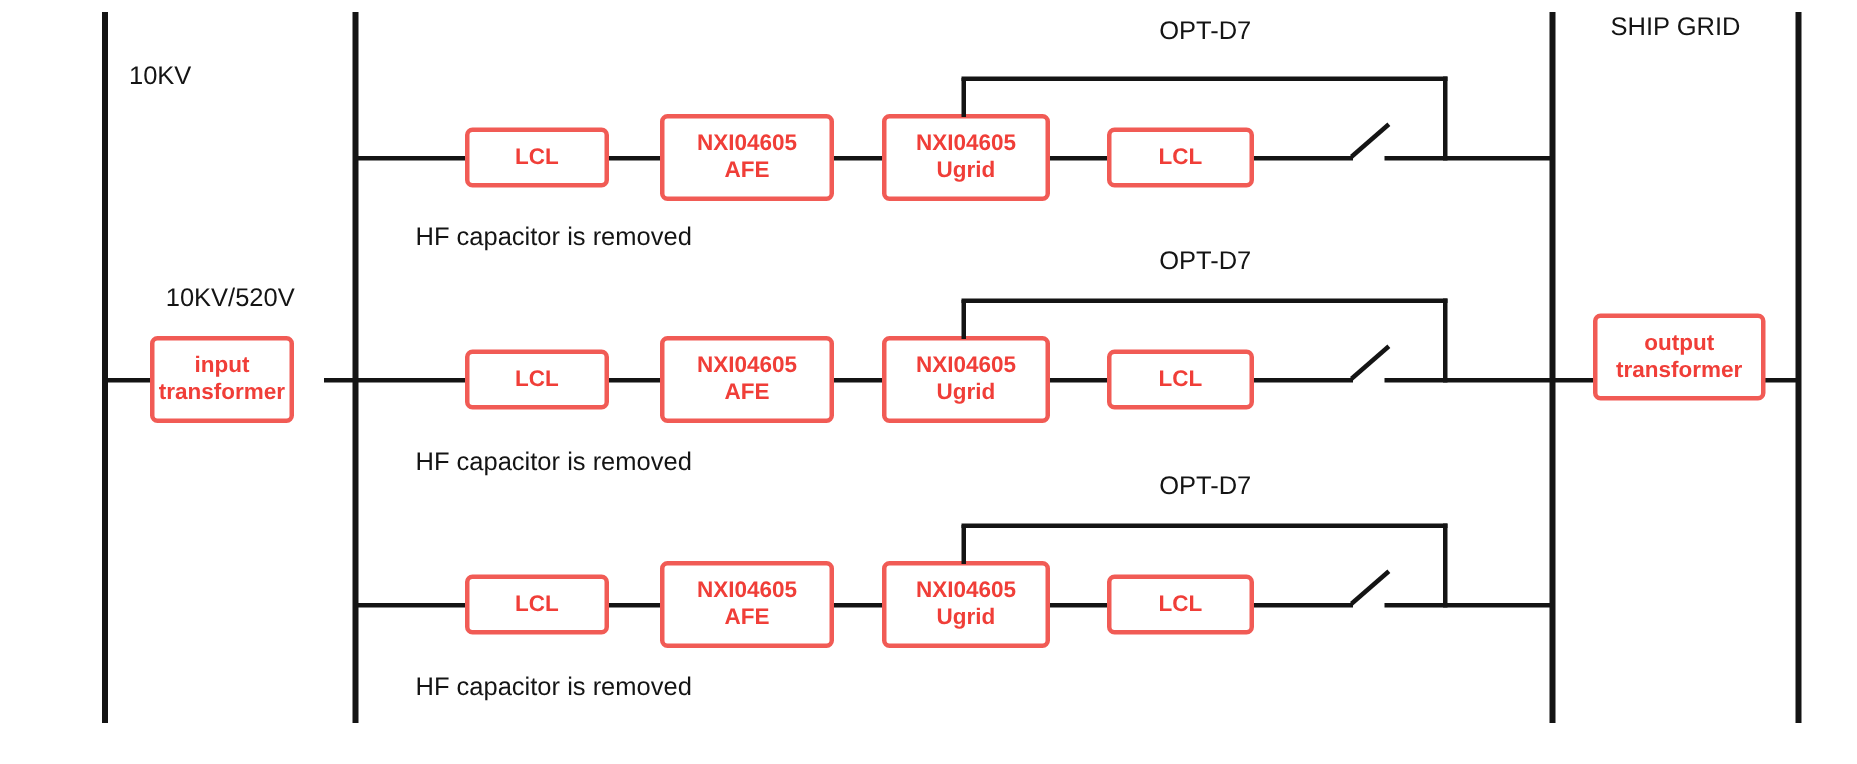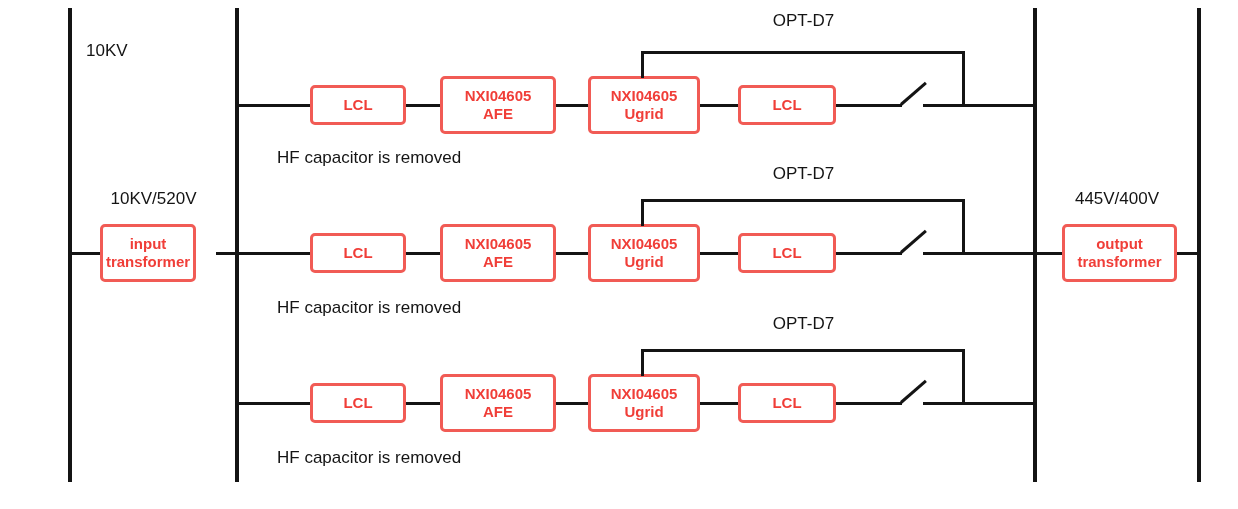--- a/index.html
+++ b/index.html
@@ -30,31 +30,31 @@
 
 <div id="stage">
 
   <div class="busbar" style="left:68px"></div>
   <div class="busbar" style="left:235px"></div>
   <div class="busbar" style="left:1033px"></div>
   <div class="busbar" style="left:1197px"></div>
 
   <div class="lbl" style="left:86px;top:40px">10KV</div>
   <div class="lbl center" style="left:70px;top:188px;width:167px">10KV/520V</div>
-  <div class="lbl center" style="left:1035px;top:188px;width:164px">445V/400V</div>
+  <div class="lbl center" style="left:1035px;top:7px;width:164px">SHIP GRID</div>
 
   <div class="wire" style="left:70px;top:252px;width:32px"></div>
   <div class="wire" style="left:216px;top:252px;width:21px"></div>
   <div class="box" style="left:100px;top:224px;width:96px;height:58px">
     <span>input</span>
     <span>transformer</span>
   </div>
   <div class="wire" style="left:1035px;top:252px;width:29px"></div>
   <div class="wire" style="left:1175px;top:252px;width:24px"></div>
-  <div class="box" style="left:1062px;top:224px;width:115px;height:58px">
+  <div class="box" style="left:1062px;top:209px;width:115px;height:58px">
     <span>output</span>
     <span>transformer</span>
   </div>
 
   <div>
     <div class="lbl center" style="left:643px;top:10px;width:321px">OPT-D7</div>
     <div class="wire" style="left:237px;top:104px;width:73px"></div>
     <div class="box" style="left:310px;top:85px;width:96px;height:40px">
       <span>LCL</span>
     </div>

